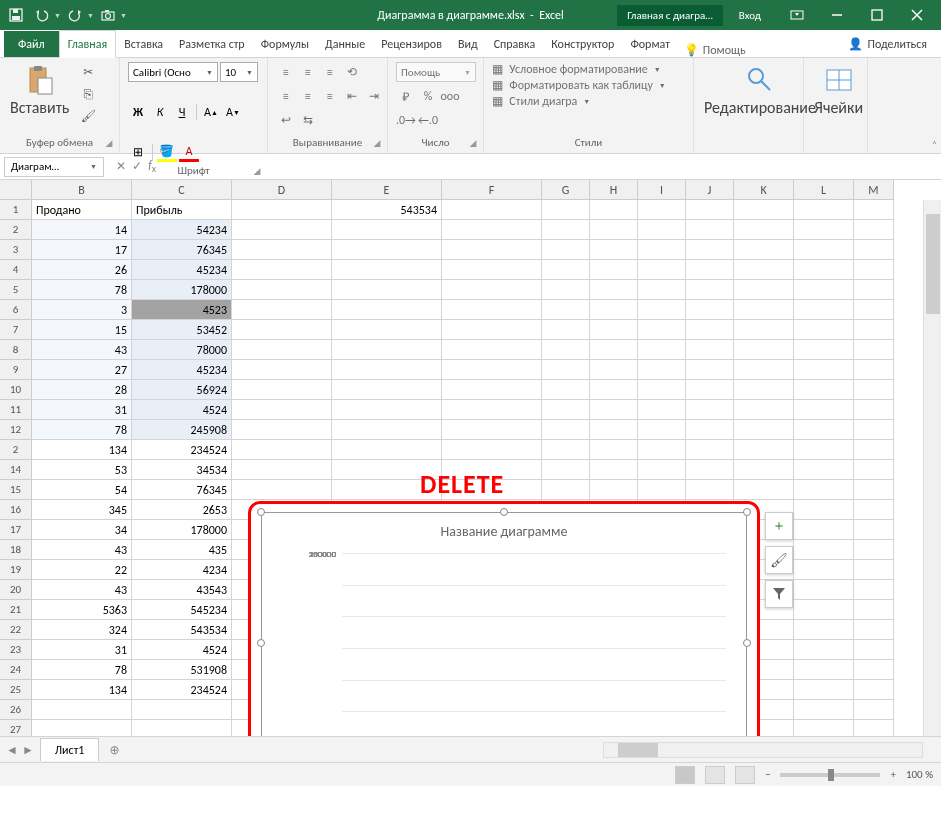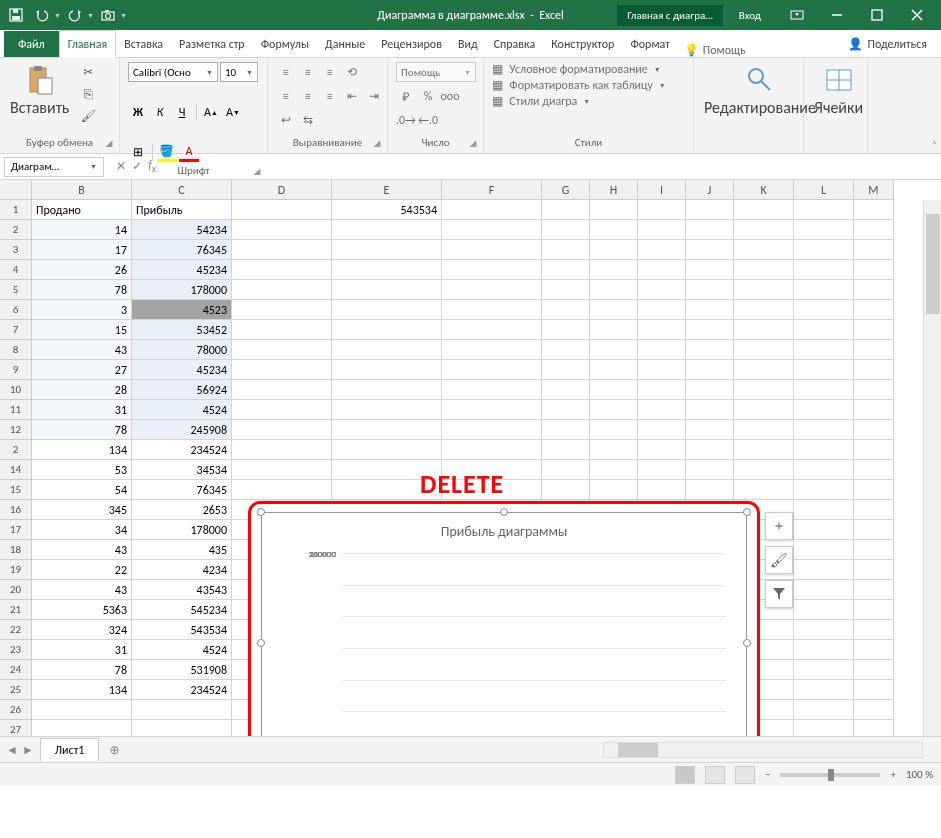--- a/index.html
+++ b/index.html
@@ -757,21 +757,21 @@
   <div class="annot">DELETE</div>
 
   <div class="chart-box">
     <div class="chart-inner">
       <div class="sel-handle" style="left:-5px;top:-5px"></div>
         <div class="sel-handle" style="left:50%;top:-5px;margin-left:-4px"></div>
         <div class="sel-handle" style="right:-5px;top:-5px"></div>
       <div class="sel-handle" style="left:-5px;top:50%;margin-top:-4px"></div>
         <div class="sel-handle" style="right:-5px;top:50%;margin-top:-4px"></div>
 
-      <div class="chart-title">Прибыль диаграммы</div>
+      <div class="chart-title">Название диаграмме</div>
       <div class="plot">
         <div class="yaxis" id="yaxis">
             <div class="ytick" style="top: 100%;">0</div>
             <div class="ytick" style="top: 83.3333%;">30000</div>
             <div class="ytick" style="top: 66.6667%;">100000</div>
             <div class="ytick" style="top: 50%;">150000</div>
             <div class="ytick" style="top: 33.3333%;">200000</div>
             <div class="ytick" style="top: 16.6667%;">250000</div>
             <div class="ytick" style="top: 0%;">300000</div>
           </div>

